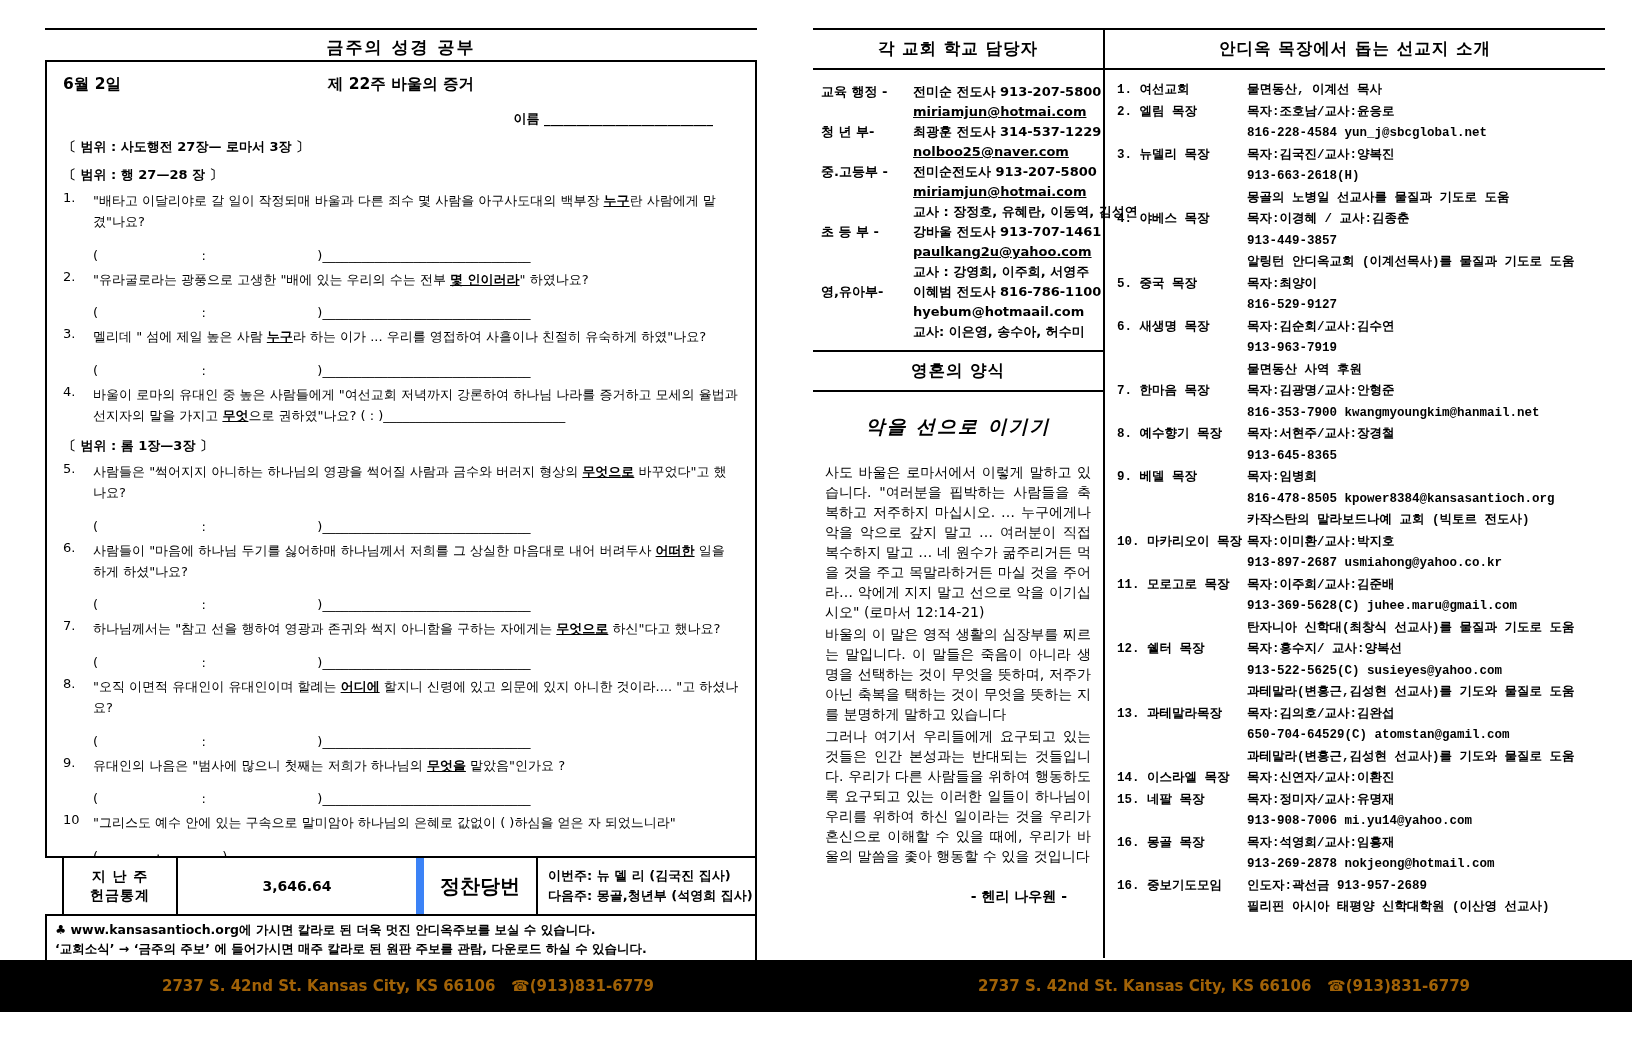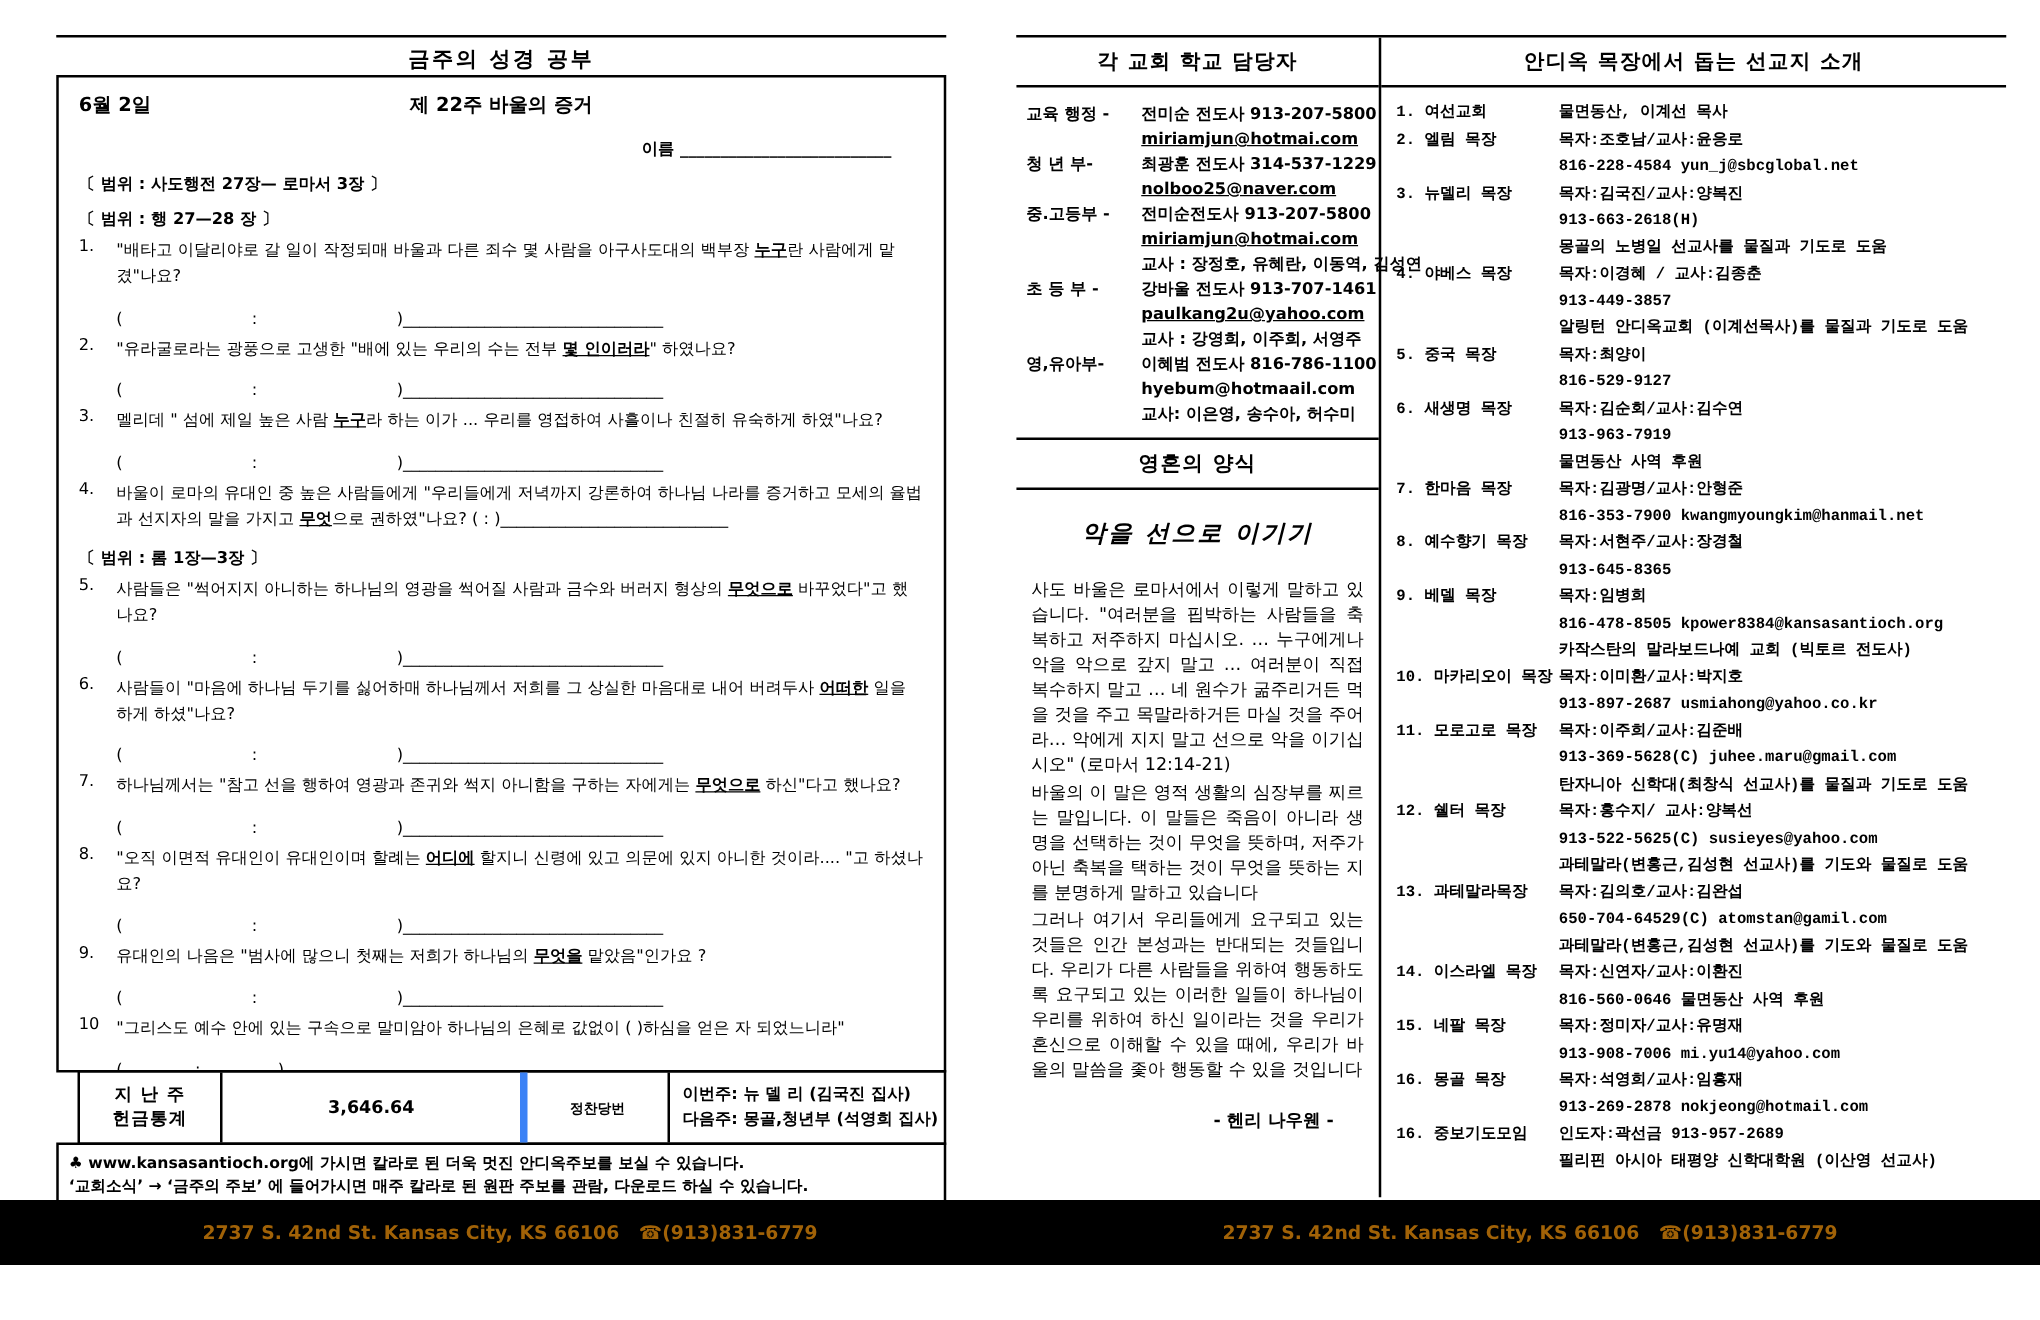--- a/index.html
+++ b/index.html
@@ -20,21 +20,21 @@
   .qn{width:30px;flex:none;}
   .qt{flex:1;line-height:1.65;}
   .qt u, .q u{font-weight:bold;}
   .ans{white-space:pre;font-size:13px;margin:15px 0 6px 30px;}
   .ans:empty{display:none;}
 
   .otable{display:flex;border:2px solid #000;margin-top:-2px;height:60px;box-sizing:border-box;margin-left:17px;}
   .ocell{display:flex;flex-direction:column;justify-content:center;text-align:center;font-weight:bold;}
   .oc1{width:112px;font-size:14px;line-height:1.35;letter-spacing:1px;}
   .oc2{width:238px;border-left:2px solid #000;font-size:14px;}
-  .oc3{width:112px;border-left:6px solid #3b82f6;font-size:11px;}
+  .oc3{width:112px;border-left:8px solid #3b82f6;font-size:20px;}
   .oc4{flex:1;border-left:2px solid #000;font-size:13px;text-align:left;padding-left:10px;line-height:1.55;}
 
   .notes{border:2px solid #000;margin-top:-2px;padding:4px 8px;font-size:12.5px;font-weight:bold;line-height:1.55;}
 
   
   .rp{position:absolute;left:813px;top:28px;width:792px;height:930px;border-top:2px solid #000;
       display:flex;box-sizing:border-box;overflow:hidden;}
   .rp-l{width:292px;flex:none;border-right:2px solid #000;box-sizing:border-box;}
   .rp-r{flex:1;min-width:0;}
   .col-head{text-align:center;font-weight:bold;font-size:16.5px;padding:8px 0;border-bottom:2px solid #000;
@@ -103,21 +103,21 @@
             <div class="q">
               <span class="qn">3.</span>
               <span class="qt"><span>멜리데 " 섬에 제일 높은 사람 </span><u>누구</u><span>라 하는 이가 ... 우리를 영접하여 사흘이나 친절히 유숙하게 하였"나요?</span></span>
             </div>
             <div class="ans">(                         :                           )________________________________</div>
           </div>
 
           <div class="qitem">
             <div class="q">
               <span class="qn">4.</span>
-              <span class="qt"><span>바울이 로마의 유대인 중 높은 사람들에게 "우리들에게 저녁까지 강론하여 하나님 나라를 증거하고 모세의 율법과 선지자의 말을 가지고 </span><u>무엇</u><span>으로 권하였"나요? (                       :                        )____________________________</span></span>
+              <span class="qt"><span>바울이 로마의 유대인 중 높은 사람들에게 "여선교회 저녁까지 강론하여 하나님 나라를 증거하고 모세의 율법과 선지자의 말을 가지고 </span><u>무엇</u><span>으로 권하였"나요? (                       :                        )____________________________</span></span>
             </div>
 
           </div>
         </div>
 
       <div class="range">〔 범위 : 롬 1장—3장 〕</div>
 
       <div>
 
           <div class="qitem">
@@ -438,21 +438,20 @@
             <span class="mtext">과테말라(변홍근,김성현 선교사)를 기도와 물질로 도움</span>
           </div>
 
           <div class="mrow">
             <span class="mname">14. 이스라엘 목장</span>
             <span class="mtext">목자:신연자/교사:이환진</span>
           </div>
 
           <div class="mrow">
             <span class="mname"></span>
-            <span class="mtext">816-560-0646  물면동산 사역 후원</span>
           </div>
 
           <div class="mrow">
             <span class="mname">15. 네팔 목장</span>
             <span class="mtext">목자:정미자/교사:유명재</span>
           </div>
 
           <div class="mrow">
             <span class="mname"></span>
             <span class="mtext">913-908-7006  mi.yu14@yahoo.com</span>

